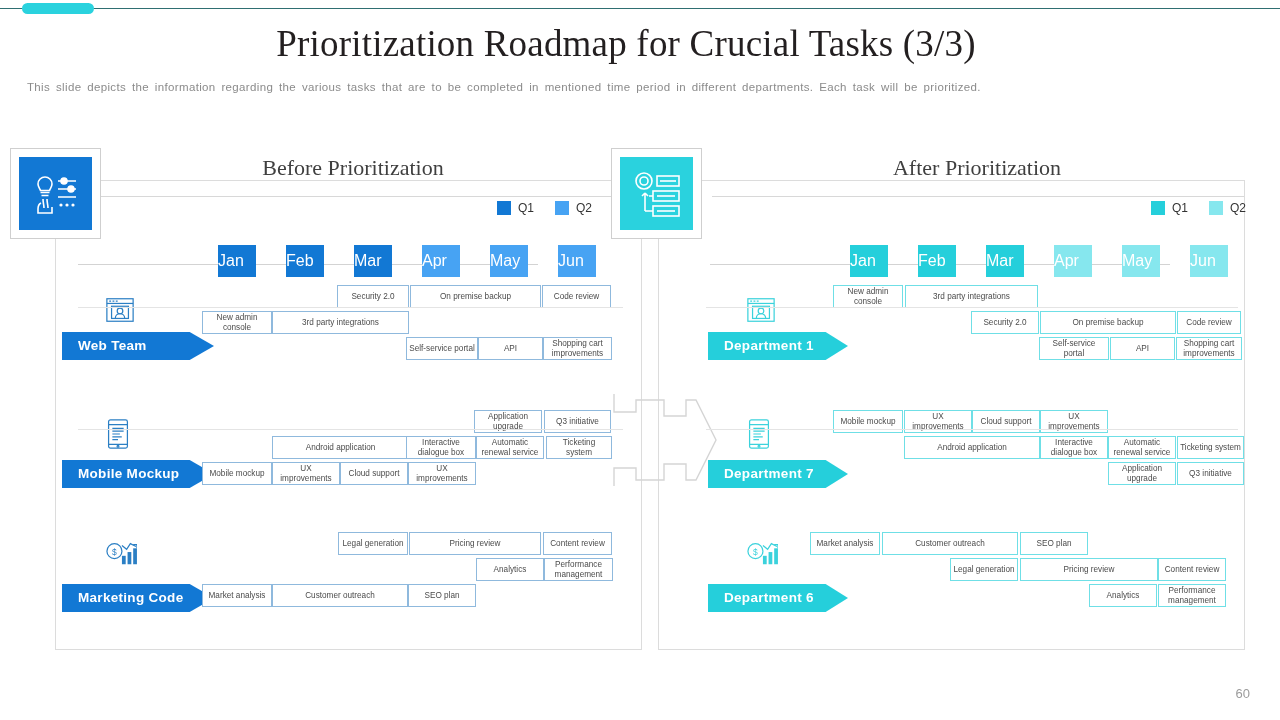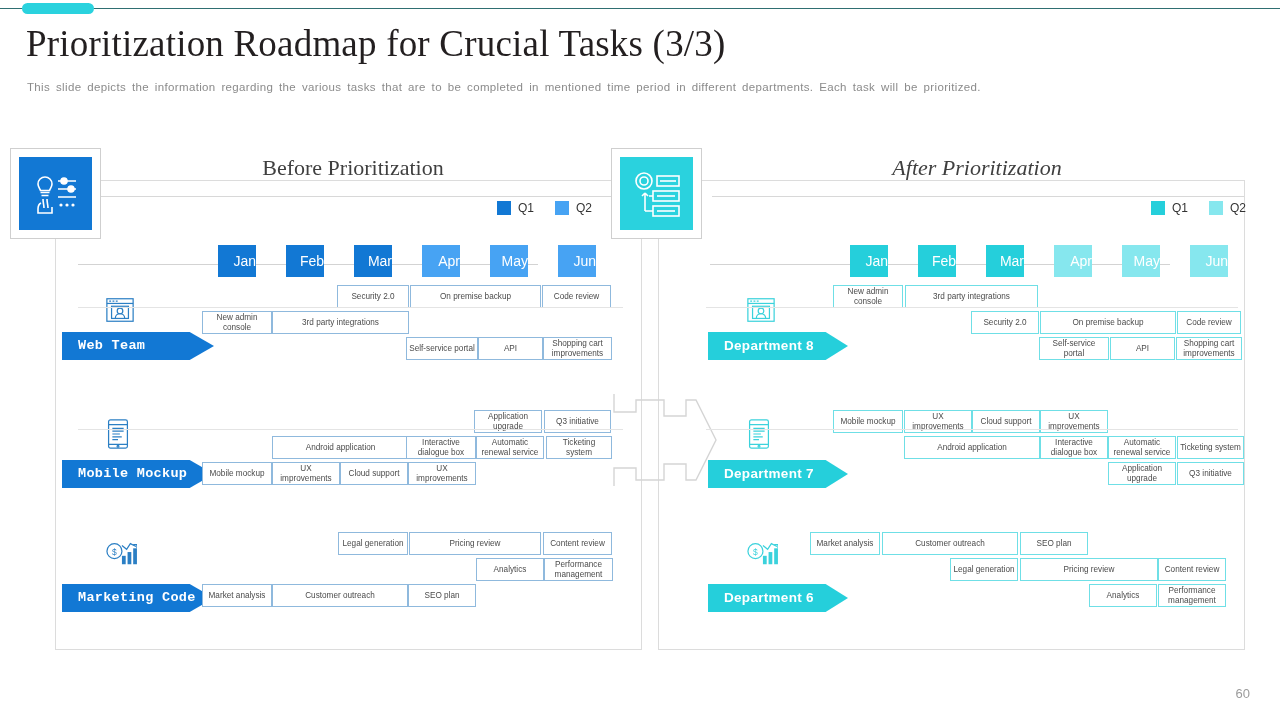--- a/index.html
+++ b/index.html
@@ -9,38 +9,38 @@
     position:relative;overflow:hidden;
   }
   
   .top-rule{position:absolute;left:0;top:8px;width:1280px;height:1px;background:#2f6f72;}
   .top-pill{position:absolute;left:22px;top:3px;width:72px;height:11px;border-radius:6px;background:#2ad2de;}
 
   
   .title{
     position:absolute;left:26px;top:20px;width:1200px;
     font-family:"Liberation Serif", serif;
-    font-size:37px;line-height:48px;color:#231f20;font-weight:400;letter-spacing:.2px;
+    font-size:37px;line-height:48px;color:#231f20;font-weight:400;letter-spacing:.2px;text-align:center;
   }
   .subtitle{
     position:absolute;left:27px;top:81px;width:1180px;
     font-size:11.5px;color:#8b8b8b;letter-spacing:.35px;word-spacing:2.3px;
   }
 
   
   .panel{position:absolute;border:1px solid #dcdcdc;background:#fff;}
   .panel-left{left:55px;top:180px;width:585px;height:468px;}
   .panel-right{left:658px;top:180px;width:585px;height:468px;}
 
   .panel-head{
     position:absolute;top:155px;width:560px;text-align:center;
     font-family:"Liberation Serif", serif;font-size:22px;color:#3f3f3f;
   }
   .head-left{left:73px;}
-  .head-right{left:697px;font-style:italic;}
+  .head-right{left:697px;}
   .head-rule{position:absolute;top:196px;height:1px;background:#d8d8d8;}
   .rule-left{left:100px;width:545px;}
   .rule-right{left:712px;width:532px;}
 
   
   .iconbox{position:absolute;width:89px;height:89px;border:1px solid #cfcfcf;background:#fff;
            display:flex;align-items:center;justify-content:center;}
   .iconbox .inner{width:73px;height:73px;display:flex;align-items:center;justify-content:center;}
   .iconbox-left{left:10px;top:148px;}
   .iconbox-left .inner{background:#1278d4;}
@@ -50,34 +50,34 @@
   
   .legend{position:absolute;display:flex;align-items:center;gap:7px;font-size:12px;color:#333;}
   .legend .sw{width:14px;height:14px;display:inline-block;}
   .legend .lbl{margin-right:14px;text-align:right;}
   .legend-left{left:497px;top:201px;}
   .legend-right{left:1151px;top:201px;}
 
   
   .months{position:absolute;height:40px;}
   .months .axis{position:absolute;left:0;top:19px;height:1px;background:#d3d3d3;}
-  .mchip{position:absolute;top:0;width:38px;height:32px;line-height:32px;text-align:right;
-         color:#fff;font-size:14px;font-weight:400;}
+  .mchip{position:absolute;top:0;width:38px;height:32px;line-height:32px;text-align:left;
+         color:#fff;font-size:16px;font-weight:400;}
   .months-left{left:78px;top:245px;width:565px;}
   .months-right{left:710px;top:245px;width:535px;}
 
   
   .rowsep{position:absolute;height:1px;background:#e4e4e4;}
 
   .teamicon{position:absolute;width:34px;height:34px;}
   .arrowlbl{
     position:absolute;height:28px;line-height:28px;color:#fff;font-size:13.5px;font-weight:bold;
     padding-left:16px;letter-spacing:.3px;
   }
-  .arrowlbl.left{width:136px;clip-path:polygon(0 0,84% 0,100% 50%,84% 100%,0 100%);font-family:Liberation Mono, monospace;}
+  .arrowlbl.left{width:136px;clip-path:polygon(0 0,84% 0,100% 50%,84% 100%,0 100%);}
   .arrowlbl.right{width:124px;clip-path:polygon(0 0,84% 0,100% 50%,84% 100%,0 100%);}
 
   
   .task{
     position:absolute;box-sizing:border-box;background:#fff;
     display:flex;align-items:center;justify-content:center;text-align:center;
     font-size:8.2px;color:#4b4b4b;line-height:10px;padding:1px 2px;
   }
   .task.blue{border:1px solid #8fb9dd;}
   .task.cyan{border:1px solid #6fdfe6;}
@@ -233,21 +233,21 @@
 <div class="task blue" style="left: 272px; width: 136px; top: 584px; height: 23px;">Customer outreach</div>
 <div class="task blue" style="left: 408px; width: 68px; top: 584px; height: 23px;">SEO plan</div>
 <div class="teamicon" style="left: 746px; top: 295px;"><svg width="30" height="30" viewBox="0 0 32 32" fill="none" stroke="#3bd2dc" stroke-width="1.3">
       <rect x="2" y="4" width="28" height="24"></rect>
       <path d="M2 9h28"></path>
       <rect x="7" y="12" width="18" height="13"></rect>
       <circle cx="16" cy="17" r="3"></circle>
       <path d="M11 25c0-3 2.2-5 5-5s5 2 5 5"></path>
       <path d="M4.5 6.5h2M8 6.5h2M11.5 6.5h2"></path>
     </svg></div>
-<div class="arrowlbl right" style="left: 708px; top: 332px; background: rgb(37, 207, 219);">Department 8</div>
+<div class="arrowlbl right" style="left: 708px; top: 332px; background: rgb(37, 207, 219);">Department 1</div>
 <div class="task cyan" style="left: 833px; width: 70px; top: 285px; height: 23px;">New admin console</div>
 <div class="task cyan" style="left: 905px; width: 133px; top: 285px; height: 23px;">3rd party integrations</div>
 <div class="task cyan" style="left: 971px; width: 68px; top: 311px; height: 23px;">Security 2.0</div>
 <div class="task cyan" style="left: 1040px; width: 136px; top: 311px; height: 23px;">On premise backup</div>
 <div class="task cyan" style="left: 1177px; width: 64px; top: 311px; height: 23px;">Code review</div>
 <div class="task cyan" style="left: 1039px; width: 70px; top: 337px; height: 23px;">Self-service portal</div>
 <div class="task cyan" style="left: 1110px; width: 65px; top: 337px; height: 23px;">API</div>
 <div class="task cyan" style="left: 1176px; width: 66px; top: 337px; height: 23px;">Shopping cart improvements</div>
 <div class="rowsep" style="left: 706px; width: 532px; top: 307px;"></div>
 <div class="teamicon" style="left: 746px; top: 418px;"><svg width="26" height="32" viewBox="0 0 24 34" fill="none" stroke="#3bd2dc" stroke-width="1.3">

